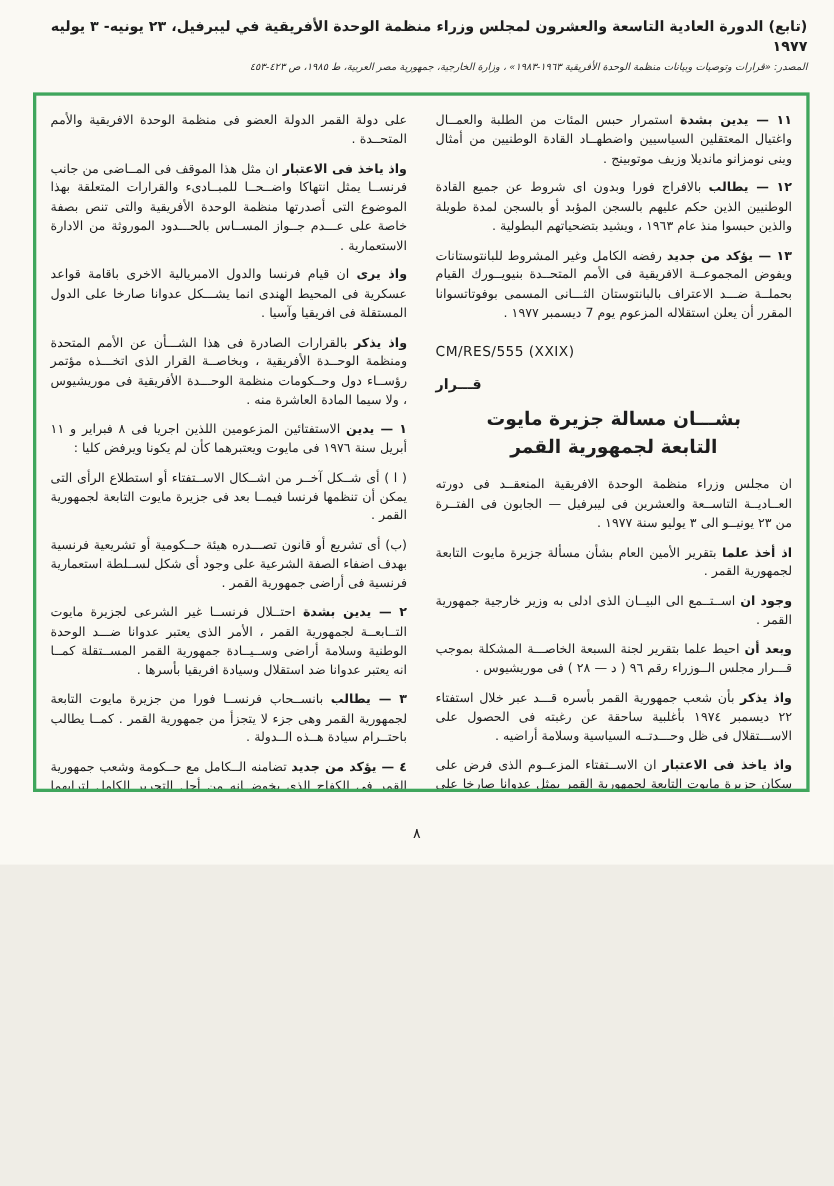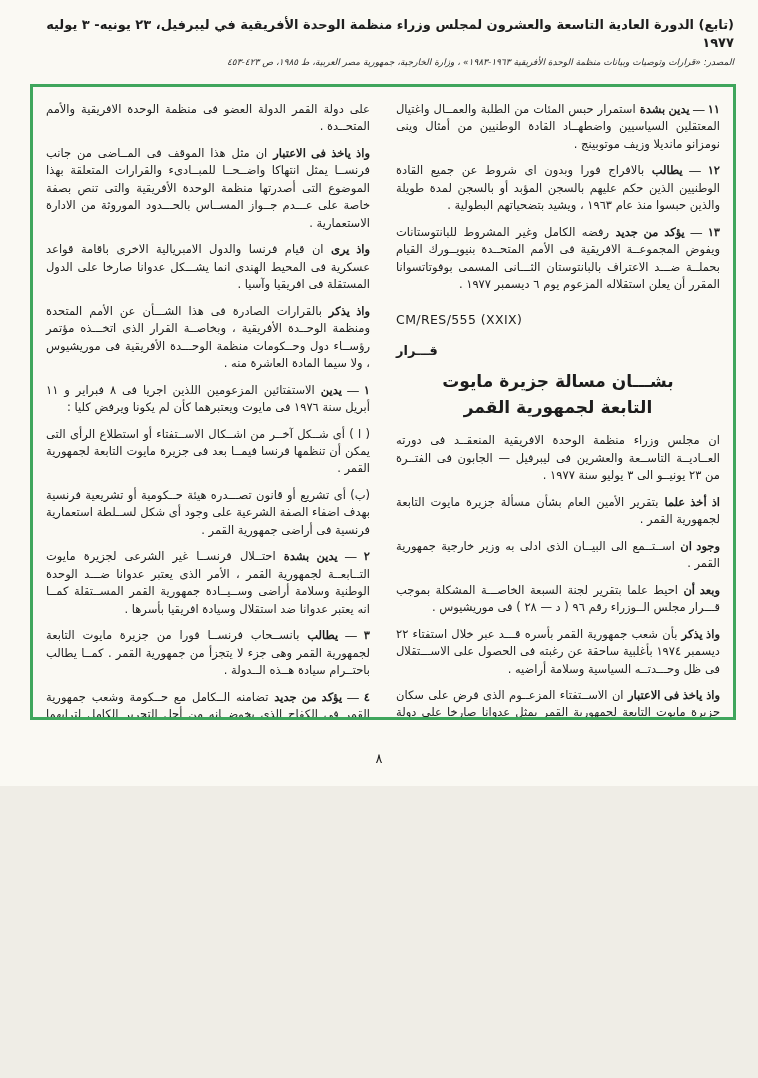--- a/index.html
+++ b/index.html
@@ -14,21 +14,21 @@
   .header-title { font-size:13px; font-weight:bold; line-height:1.4; }
   .header-source { font-size:9px; margin-top:5px; color:#2a2a2a;font-style:italic; }
   .frame {
     position:absolute; top:84px; left:30px; right:22px; bottom:66px;
     border:3px solid #3fa65c; padding:14px 13px 10px; overflow:hidden;
     background:transparent;
   }
   .columns { direction:rtl; display:flex; flex-direction:row; gap:26px; height:100%; }
   .col { flex:1; min-width:0; }
   .para { font-size:11.5px; line-height:1.52; text-align:justify; margin-bottom:9px; }
-  .lead { font-weight:bold;font-family:Liberation Serif, serif; }
+  .lead { font-weight:bold; }
   .rescode { direction:ltr; text-align:left; font-size:12.5px; letter-spacing:0.4px; margin:18px 0 16px; font-family:"DejaVu Sans", sans-serif; }
   .res-title { text-align:left; font-size:13px; font-weight:bold; margin:2px 0 10px; }
   .res-sub { text-align:center; font-size:17px; font-weight:bold; line-height:1.55; margin-bottom:12px; }
   .page-number { position:absolute; bottom:20px; left:0; right:0; text-align:center; font-size:13px; }
 </style>
 </head>
 <body>
 
 <div class="page">
 
@@ -36,21 +36,21 @@
     <div class="header-title">(تابع) الدورة العادية التاسعة والعشرون لمجلس وزراء منظمة الوحدة الأفريقية في ليبرفيل، ٢٣ يونيه- ٣ يوليه ١٩٧٧</div>
     <div class="header-source">المصدر: «قرارات وتوصيات وبيانات منظمة الوحدة الأفريقية ١٩٦٣-١٩٨٣» ، وزارة الخارجية، جمهورية مصر العربية، ط ١٩٨٥، ص ٤٢٣-٤٥٣</div>
   </div>
 
   <div class="frame">
     <div class="columns">
 
       <div class="col">
         <p class="para"><span class="lead">١١ — يدين بشدة</span> <span>استمرار حبس المئات من الطلبة والعمــال واغتيال المعتقلين السياسيين واضطهــاد القادة الوطنيين من أمثال وينى نومزانو مانديلا وزيف موتوبينج .</span></p>
         <p class="para"><span class="lead">١٢ — يطالب</span> <span>بالافراج فورا وبدون اى شروط عن جميع القادة الوطنيين الذين حكم عليهم بالسجن المؤبد أو بالسجن لمدة طويلة والذين حبسوا منذ عام ١٩٦٣ ، ويشيد بتضحياتهم البطولية .</span></p>
-        <p class="para"><span class="lead">١٣ — يؤكد من جديد</span> <span>رفضه الكامل وغير المشروط للبانتوستانات ويفوض المجموعــة الافريقية فى الأمم المتحــدة بنيويــورك القيام بحملــة ضـــد الاعتراف بالبانتوستان الثـــانى المسمى بوفوتاتسوانا المقرر أن يعلن استقلاله المزعوم يوم ٦ ديسمبر ١٩٧٧ .</span></p>
+        <p class="para"><span class="lead">١٣ — يؤكد من جديد</span> <span>رفضه الكامل وغير المشروط للبانتوستانات ويفوض المجموعــة الافريقية فى الأمم المتحــدة بنيويــورك القيام بحملــة ضـــد الاعتراف بالبانتوستان الثـــانى المسمى بوفوتاتسوانا المقرر أن يعلن استقلاله المزعوم يوم 7 ديسمبر ١٩٧٧ .</span></p>
 
         <div class="rescode">CM/RES/555 (XXIX)</div>
 
         <h2 class="res-title">قـــرار</h2>
         <div class="res-sub">
           <div>بشـــان مسالة جزيرة مايوت</div>
           <div>التابعة لجمهورية القمر</div>
         </div>
 
         <p class="para"><span class="lead"></span> <span>ان مجلس وزراء منظمة الوحدة الافريقية المنعقــد فى دورته العــاديــة التاســعة والعشرين فى ليبرفيل — الجابون فى الفتــرة من ٢٣ يونيــو الى ٣ يوليو سنة ١٩٧٧ .</span></p>

